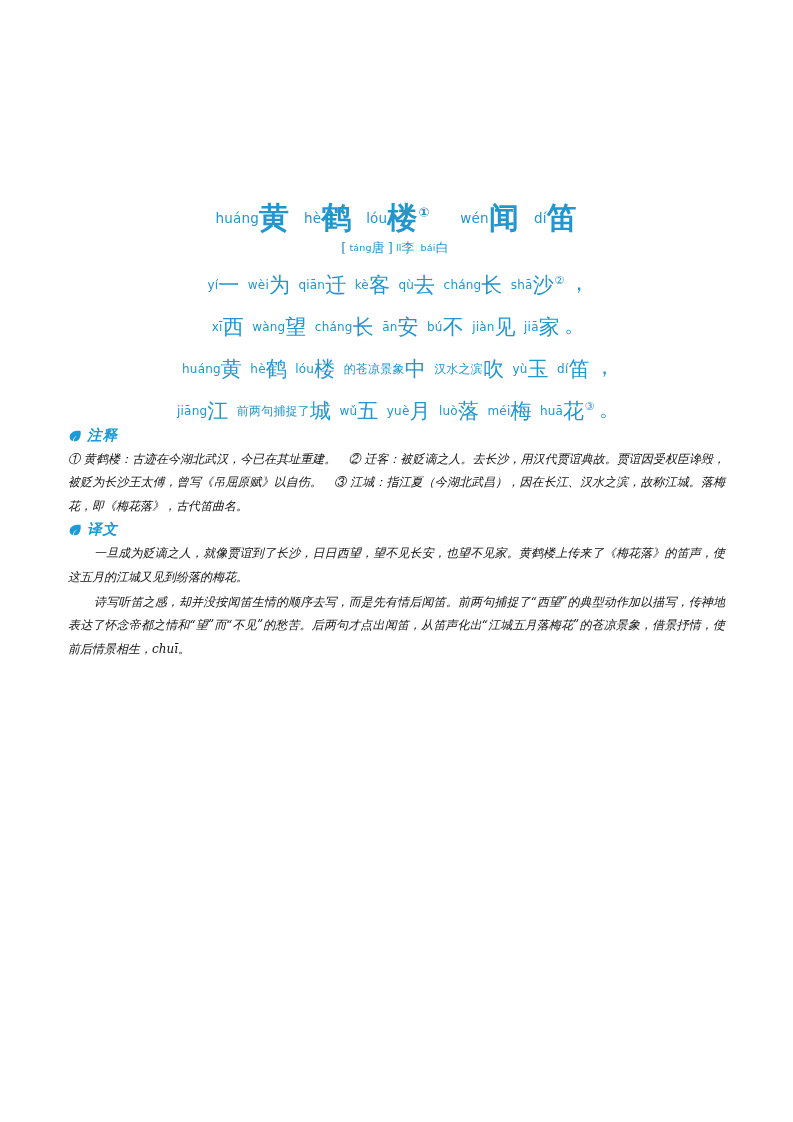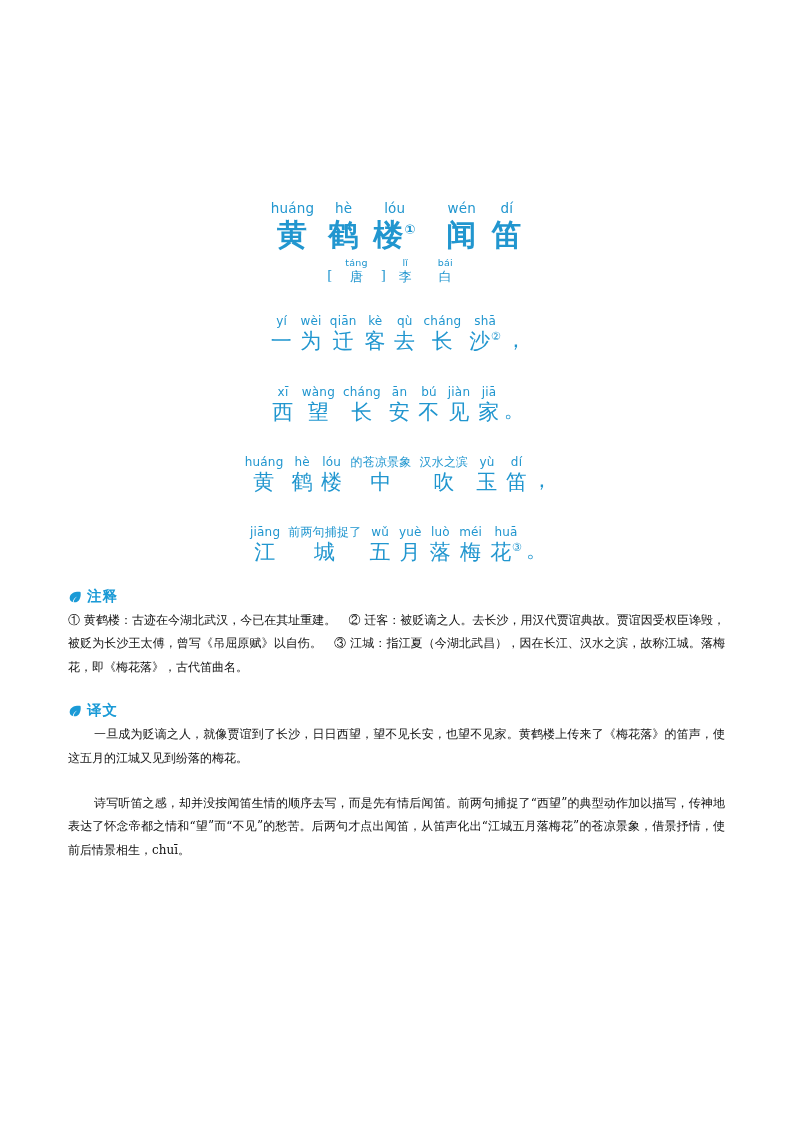--- a/index.html
+++ b/index.html
@@ -30,21 +30,21 @@
     color: #2196cf;
   }
   .title-line {
     display: flex;
     justify-content: center;
     align-items: flex-end;
     gap: 0;
   }
   .pyunit {
     display: inline-flex;
-    flex-direction: column;
+    flex-direction: row;
     align-items: center;
     justify-content: flex-end;
   }
   .py {
     font-family: "DejaVu Sans", sans-serif;
     font-size: 12.5px;
     line-height: 1.25;
     color: #2196cf;
     letter-spacing: 0.2px;
     white-space: nowrap;
@@ -60,33 +60,33 @@
   .title .py { font-size: 13.5px; }
   .title .hz { font-size: 30px; font-weight: bold; letter-spacing: 1px; }
   .title .gap { width: 16px; }
 
   .author {
     margin-top: 4px;
     display: flex;
     justify-content: center;
     align-items: flex-end;
   }
-  .author .pyunit { margin: 0 13px; }
+  .author .pyunit { margin: 0 3px; }
   .author .py { font-size: 9.5px; }
   .author .hz { font-size: 13px; }
   .author .bracket {
     font-size: 13px;
     color: #2196cf;
     font-family: "DejaVu Serif", serif;
     align-self: flex-end;
     padding-bottom: 1px;
   }
 
   .verse {
-    margin-top: 30px;
+    margin-top: 13px;
     display: flex;
     justify-content: center;
     align-items: flex-end;
   }
   .verse .pyunit { margin: 0 4px; }
   .verse .py { font-size: 12px; }
   .verse .hz { font-size: 21px; letter-spacing: 0.5px; }
   .verse .punc {
     font-size: 21px;
     color: #2196cf;
@@ -97,21 +97,22 @@
   .sup {
     font-size: 11px;
     vertical-align: super;
     color: #2196cf;
     font-family: "DejaVu Sans", sans-serif;
   }
   .title .sup { font-size: 13px; }
 
   
   .section {
-    margin-top: 22px;
+    margin-top: 2px;
+    font-style: italic;
   }
   .sec-head {
     display: flex;
     align-items: center;
     gap: 5px;
     margin-bottom: 3px;
   }
   .sec-icon {
     width: 14px;
     height: 14px;

